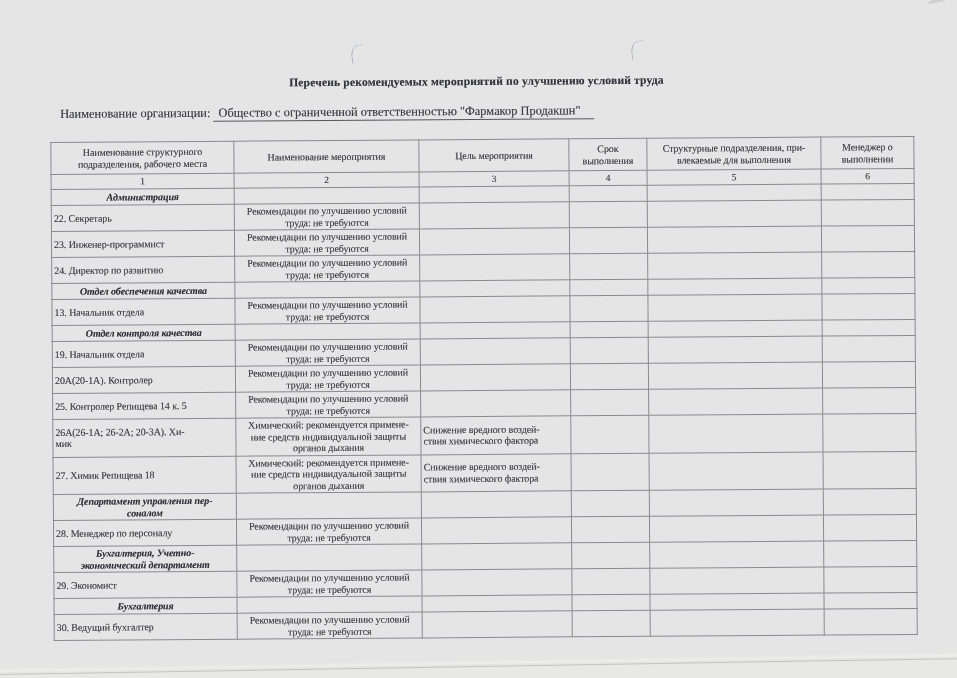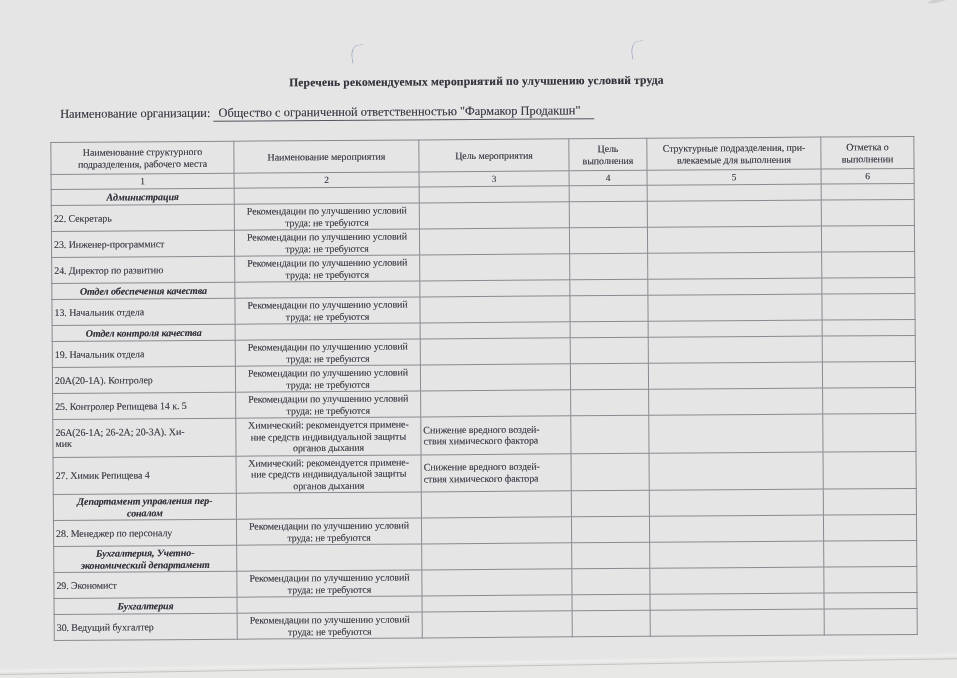--- a/index.html
+++ b/index.html
@@ -112,25 +112,25 @@
         <col style="width:78px">
           <col style="width:174px">
           <col style="width:93px">
       </colgroup>
       <thead>
         <tr>
           <th>Наименование структурного
 подразделения, рабочего места</th>
           <th>Наименование мероприятия</th>
           <th>Цель мероприятия</th>
-          <th>Цель
+          <th>Срок
 выполнения</th>
           <th>Структурные подразделения, при-
 влекаемые для выполнения</th>
-          <th>Отметка о
+          <th>Менеджер о
 выполнении</th>
         </tr>
         <tr class="num-row">
           <td>1</td>
           <td>2</td>
           <td>3</td>
           <td>4</td>
           <td>5</td>
           <td>6</td>
         </tr>
@@ -229,21 +229,21 @@
     <td class="c2">Химический: рекомендуется примене-
 ние средств индивидуальной защиты
 органов дыхания</td>
     <td class="c3">Снижение вредного воздей-
 ствия химического фактора</td>
     <td class="c4"></td>
     <td class="c5"></td>
     <td class="c6"></td>
   </tr>
           <tr class="item">
-    <td class="c1">27. Химик Репищева 4</td>
+    <td class="c1">27. Химик Репищева 18</td>
     <td class="c2">Химический: рекомендуется примене-
 ние средств индивидуальной защиты
 органов дыхания</td>
     <td class="c3">Снижение вредного воздей-
 ствия химического фактора</td>
     <td class="c4"></td>
     <td class="c5"></td>
     <td class="c6"></td>
   </tr>
           <tr class="section">

